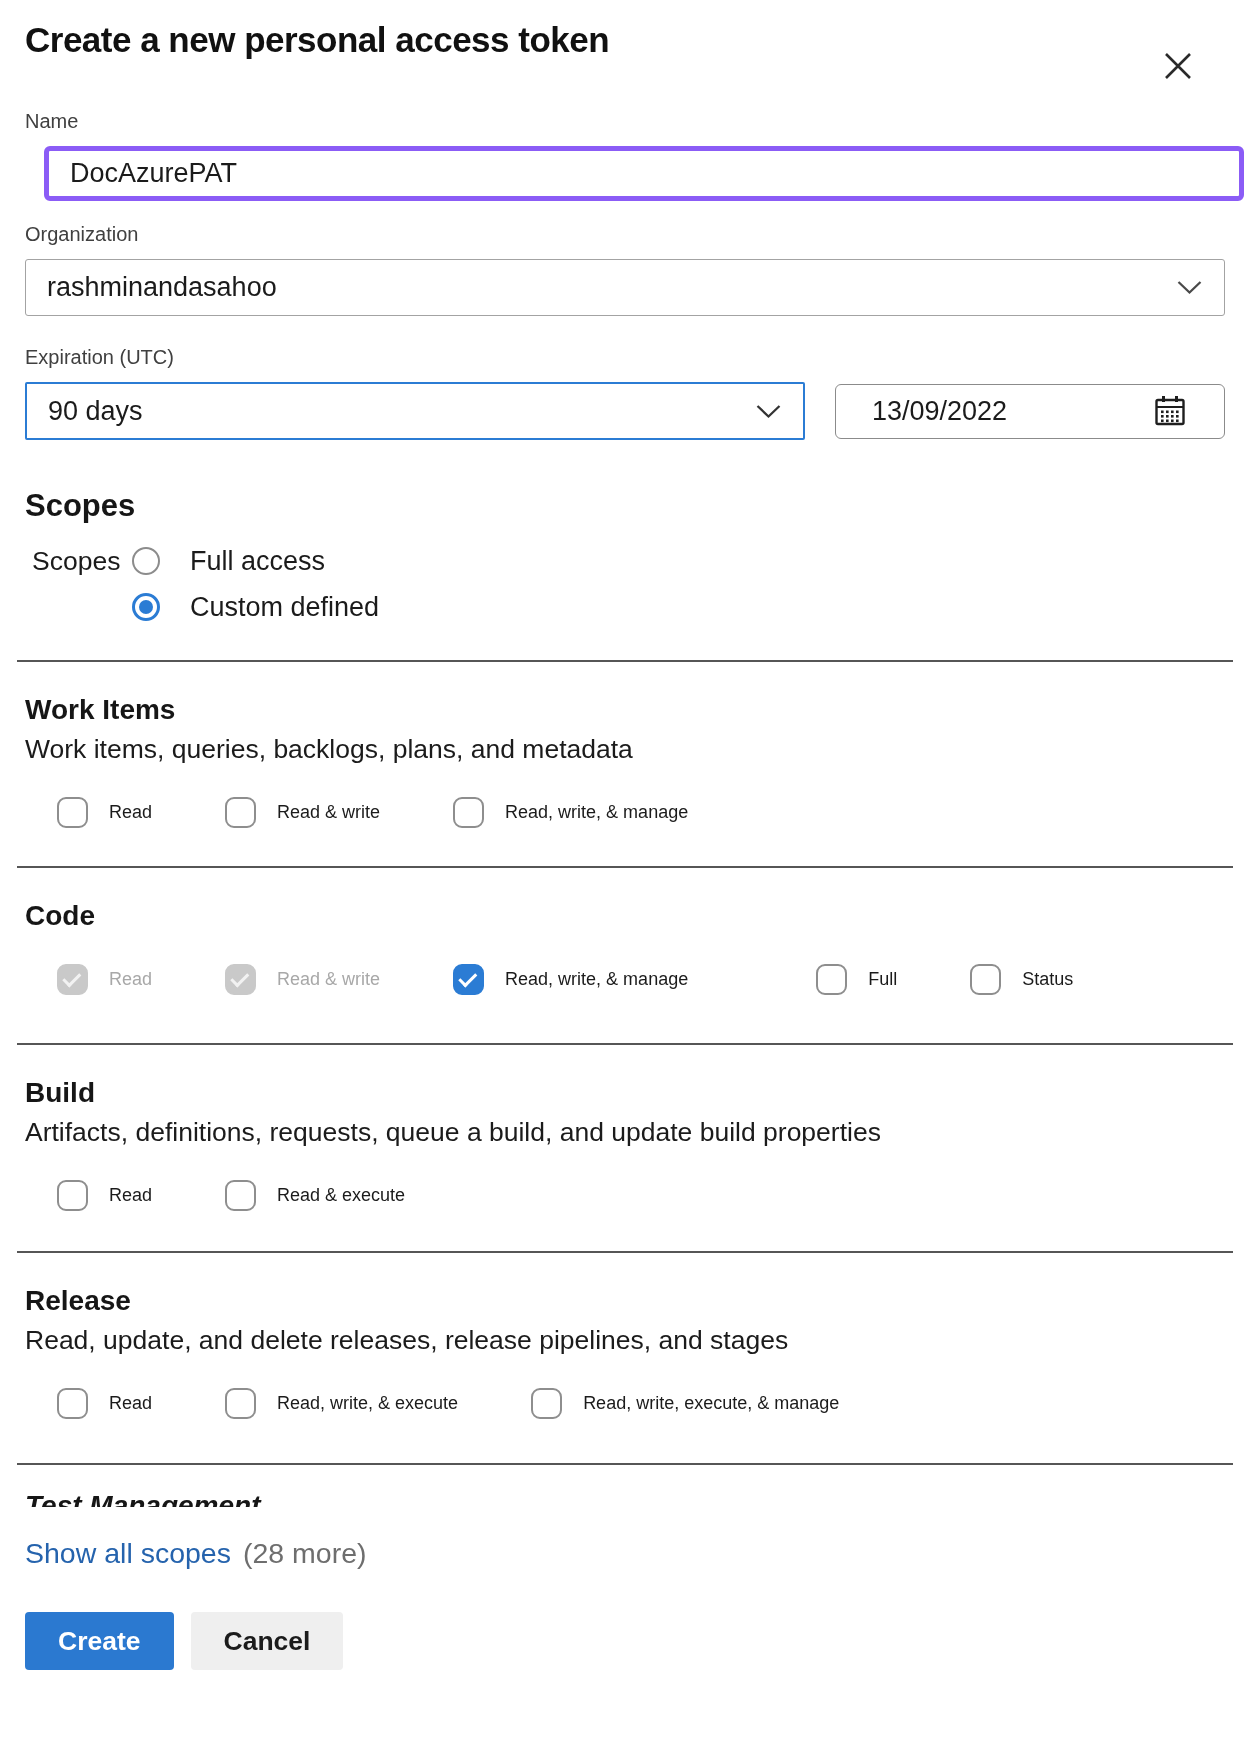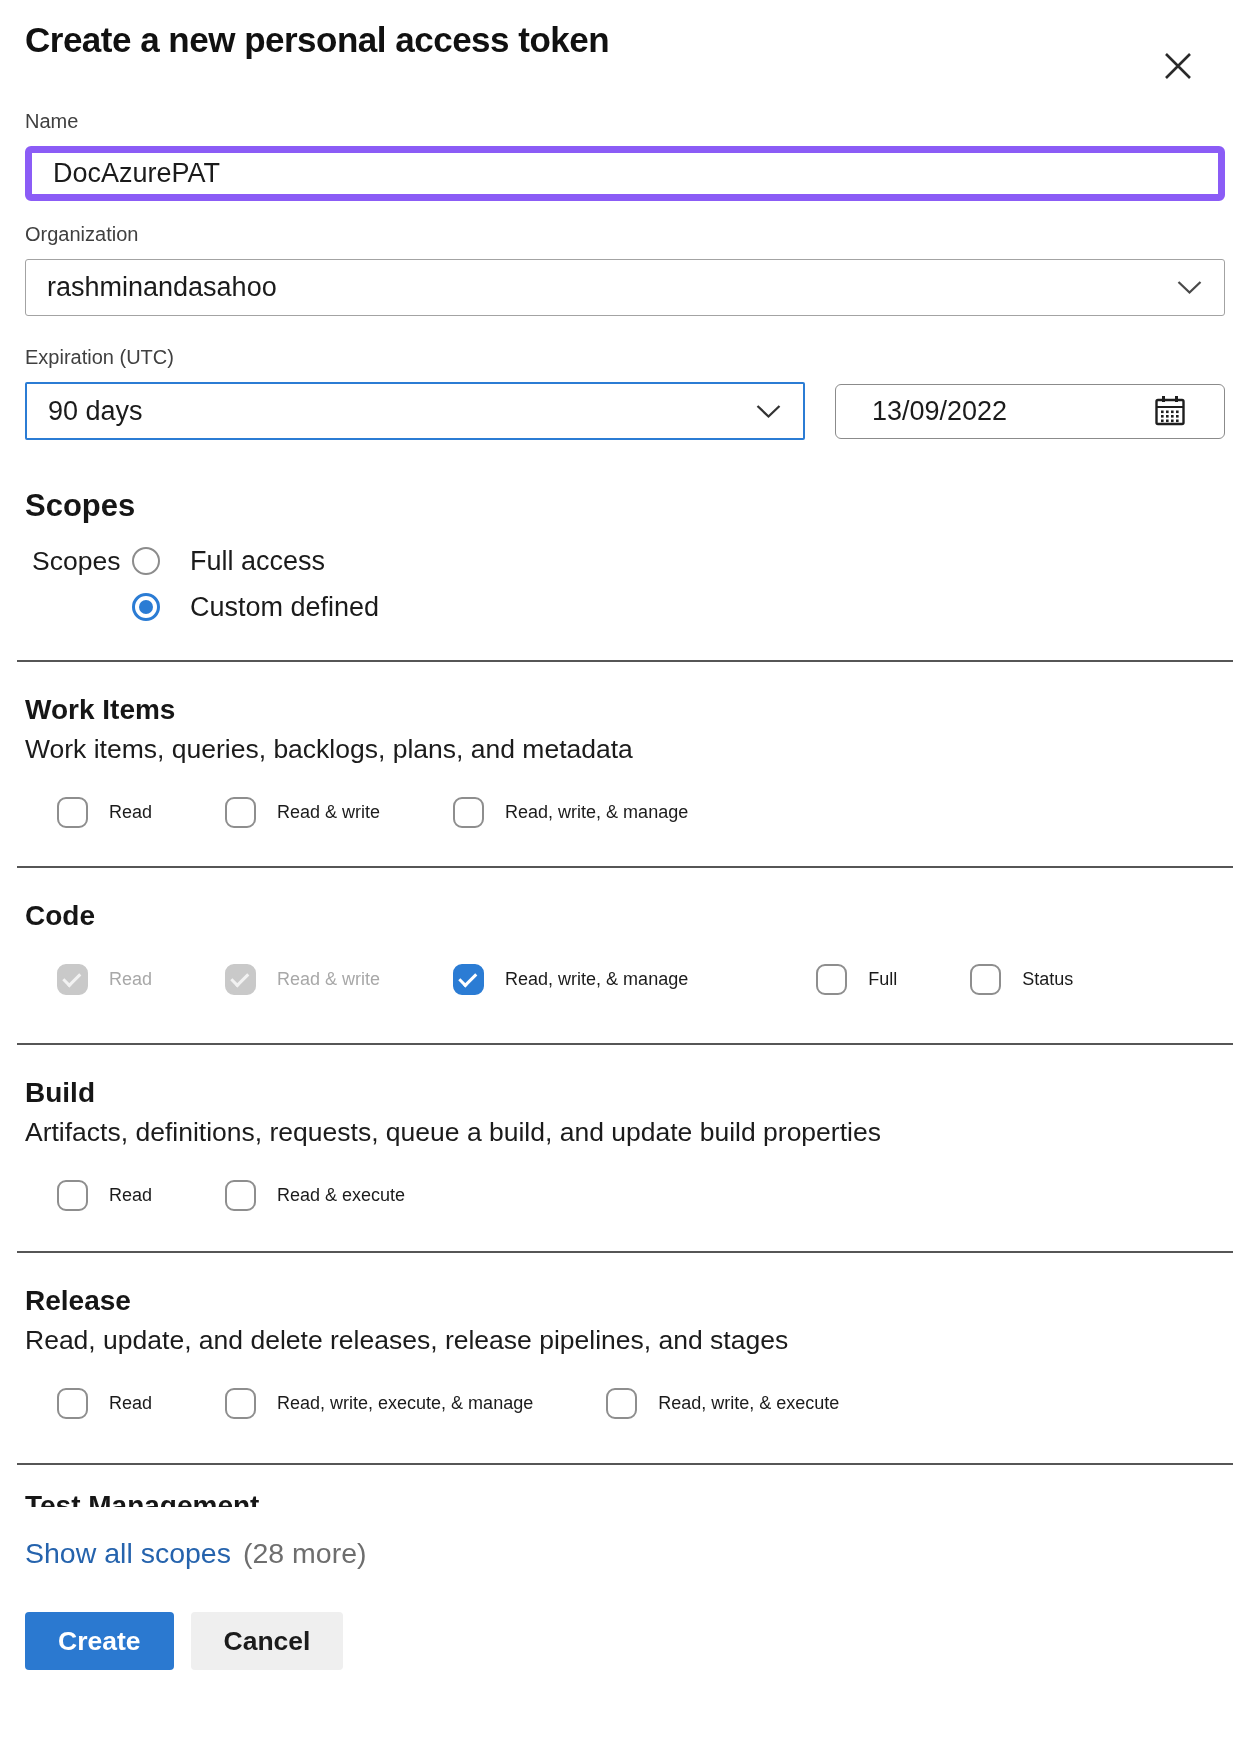--- a/index.html
+++ b/index.html
@@ -29,28 +29,29 @@
   
   .field-label { font-size: 20px; color: #404040; }
   .lbl-name { margin-top: 50px; }
   .lbl-org  { margin-top: 22px; }
   .lbl-exp  { margin-top: 30px; }
 
   .text-input {
     margin-top: 13px;
     width: 100%;
     height: 55px;
-    border: 7px solid #8b5cf6;
+    border: 5px solid #8b5cf6;
     border-radius: 6px;
     font-family: "Liberation Sans", sans-serif;
     font-size: 27px;
     color: #1b1b1b;
     padding: 0 21px;
     outline: none;
     display: block;
+    margin-left: 19px;
   }
   .combo {
     margin-top: 13px;
     width: 100%;
     height: 57px;
     border: 1px solid #a3a3a3;
     border-radius: 3px;
     display: flex; align-items: center;
     padding: 12px 21px;
     font-size: 27px;
@@ -136,21 +137,21 @@
     transform: rotate(-45deg) translate(1px, -2px);
   }
   .cb-label { font-size: 18px; margin-left: 21px; line-height: 1.25; }
   .cb-label.muted { color: #a8a8a8; }
   .w-narrow { max-width: 135px; }
   .w-mid { max-width: 240px; }
   .code-row { align-items: center; }
   .gap-full { margin-left: 55px; }
 
   
-  .clipped-section { height: 42px; overflow: hidden; padding-top: 25px; }
+  .clipped-section { height: 42px; overflow: hidden; padding-top: 25px; font-style: italic; }
 
   
   .show-all-row { margin-top: 30px; font-size: 28.5px; display: flex; gap: 12px; align-items: baseline; }
   .show-all-link { color: #2563ad; text-decoration: none; cursor: pointer; }
   .more-count { color: #6e6e6e; }
   .btn-row { margin-top: 42px; display: flex; gap: 17px; }
   .btn {
     height: 58px; border: none; border-radius: 4px;
     font-family: "Liberation Sans", sans-serif;
     font-size: 26.5px; font-weight: 700;
@@ -311,25 +312,25 @@
   <div class="section">
     <div class="section-title">Release</div>
     <div class="section-desc">Read, update, and delete releases, release pipelines, and stages</div>
     <div class="cb-row">
       <div class="cb-item">
         <span class="checkbox"></span>
         <span class="cb-label">Read</span>
       </div>
       <div class="cb-item">
         <span class="checkbox"></span>
+        <span class="cb-label">Read, write, &amp; execute</span>
+      </div>
+      <div class="cb-item">
+        <span class="checkbox"></span>
         <span class="cb-label">Read, write, execute, &amp; manage</span>
-      </div>
-      <div class="cb-item">
-        <span class="checkbox"></span>
-        <span class="cb-label">Read, write, &amp; execute</span>
       </div>
     </div>
   </div>
 
   <hr class="divider d5">
 
   <div class="clipped-section">
     <div class="section-title">Test Management</div>
   </div>
 

